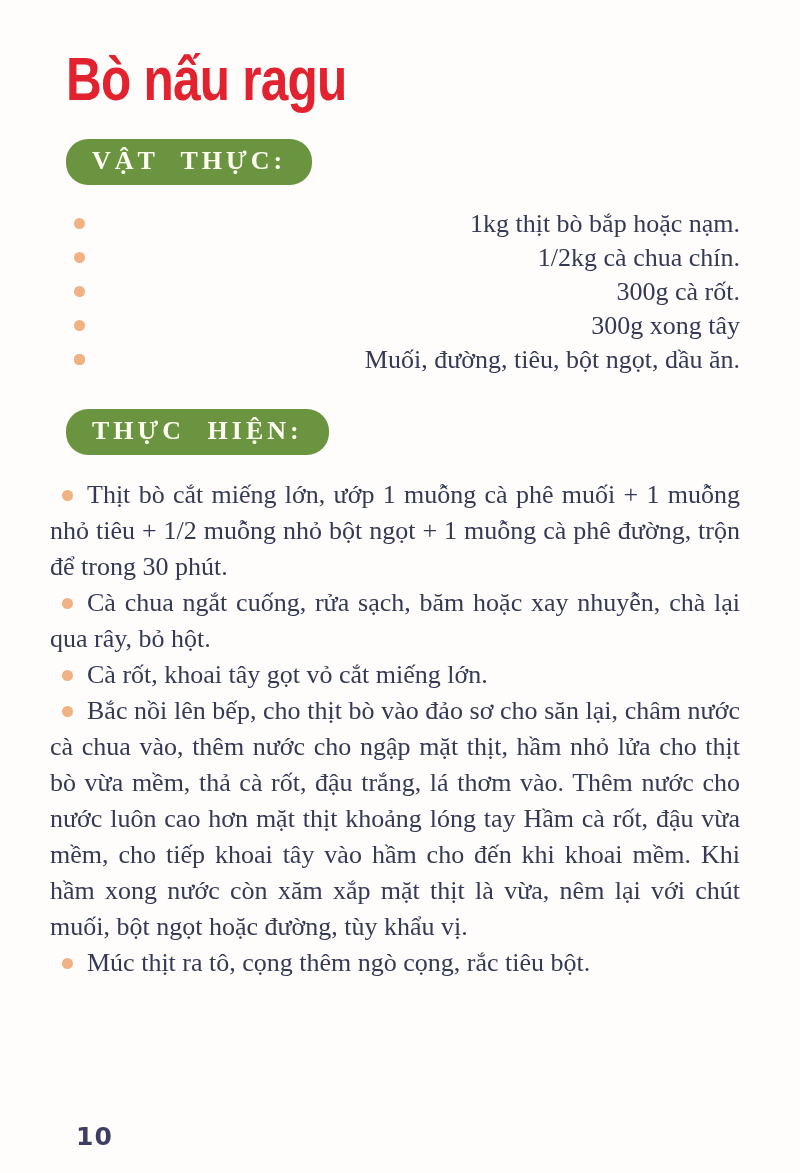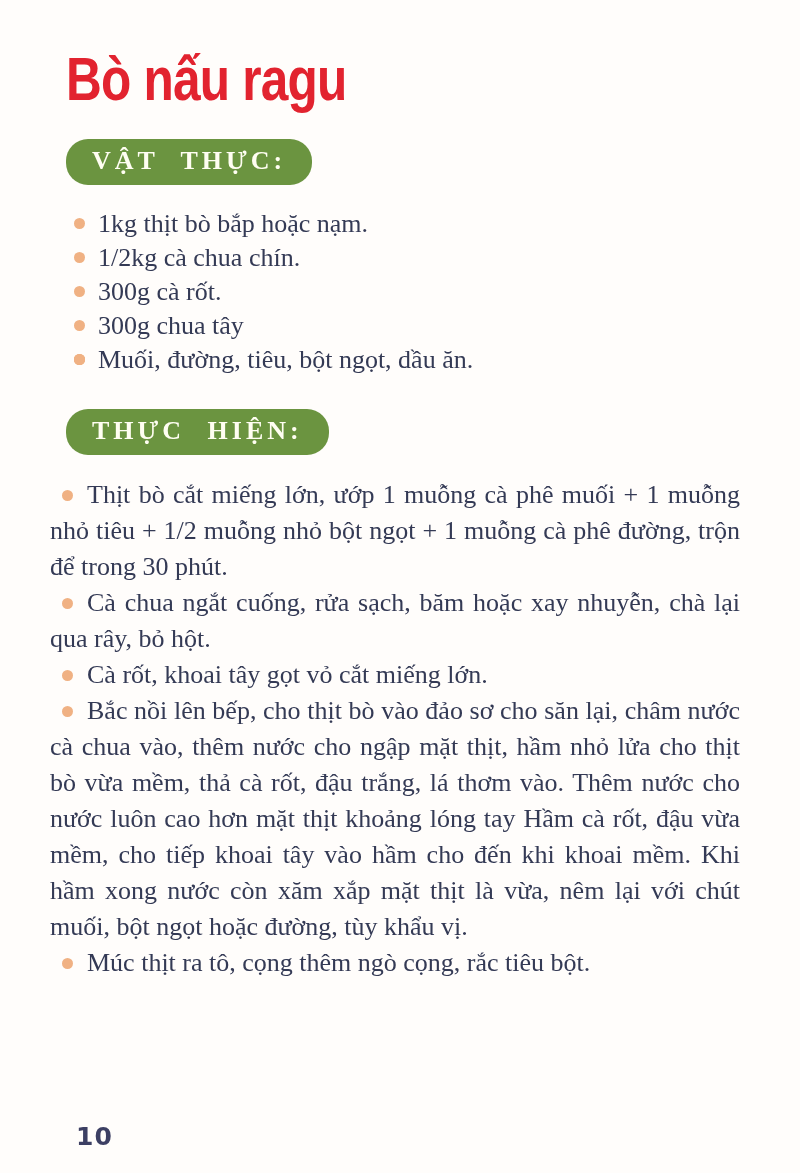--- a/index.html
+++ b/index.html
@@ -52,20 +52,21 @@
   .badge-directions{margin-top:32px;}
   ul.ingredients{
     list-style:none;
     margin:22px 0 0 14px;
   }
   ul.ingredients li{
     position:relative;
     padding-left:34px;
     font-size:26px;
     line-height:34px;
+    text-align:right;
   }
   .dot{
     display:inline-block;
     width:11px;height:11px;
     border-radius:50%;
     background:var(--bullet-orange);
   }
   ul.ingredients .dot{
     position:absolute;
     left:10px;top:11px;
@@ -116,21 +117,21 @@
 
         <li>
           <span class="dot"></span><span>1/2kg cà chua chín.</span>
         </li>
 
         <li>
           <span class="dot"></span><span>300g cà rốt.</span>
         </li>
 
         <li>
-          <span class="dot"></span><span>300g chua tây</span>
+          <span class="dot"></span><span>300g xong tây</span>
         </li>
 
         <li>
           <span class="dot"></span>
         </li>
 
         <li>
           <span class="dot"></span>
         </li>
 

